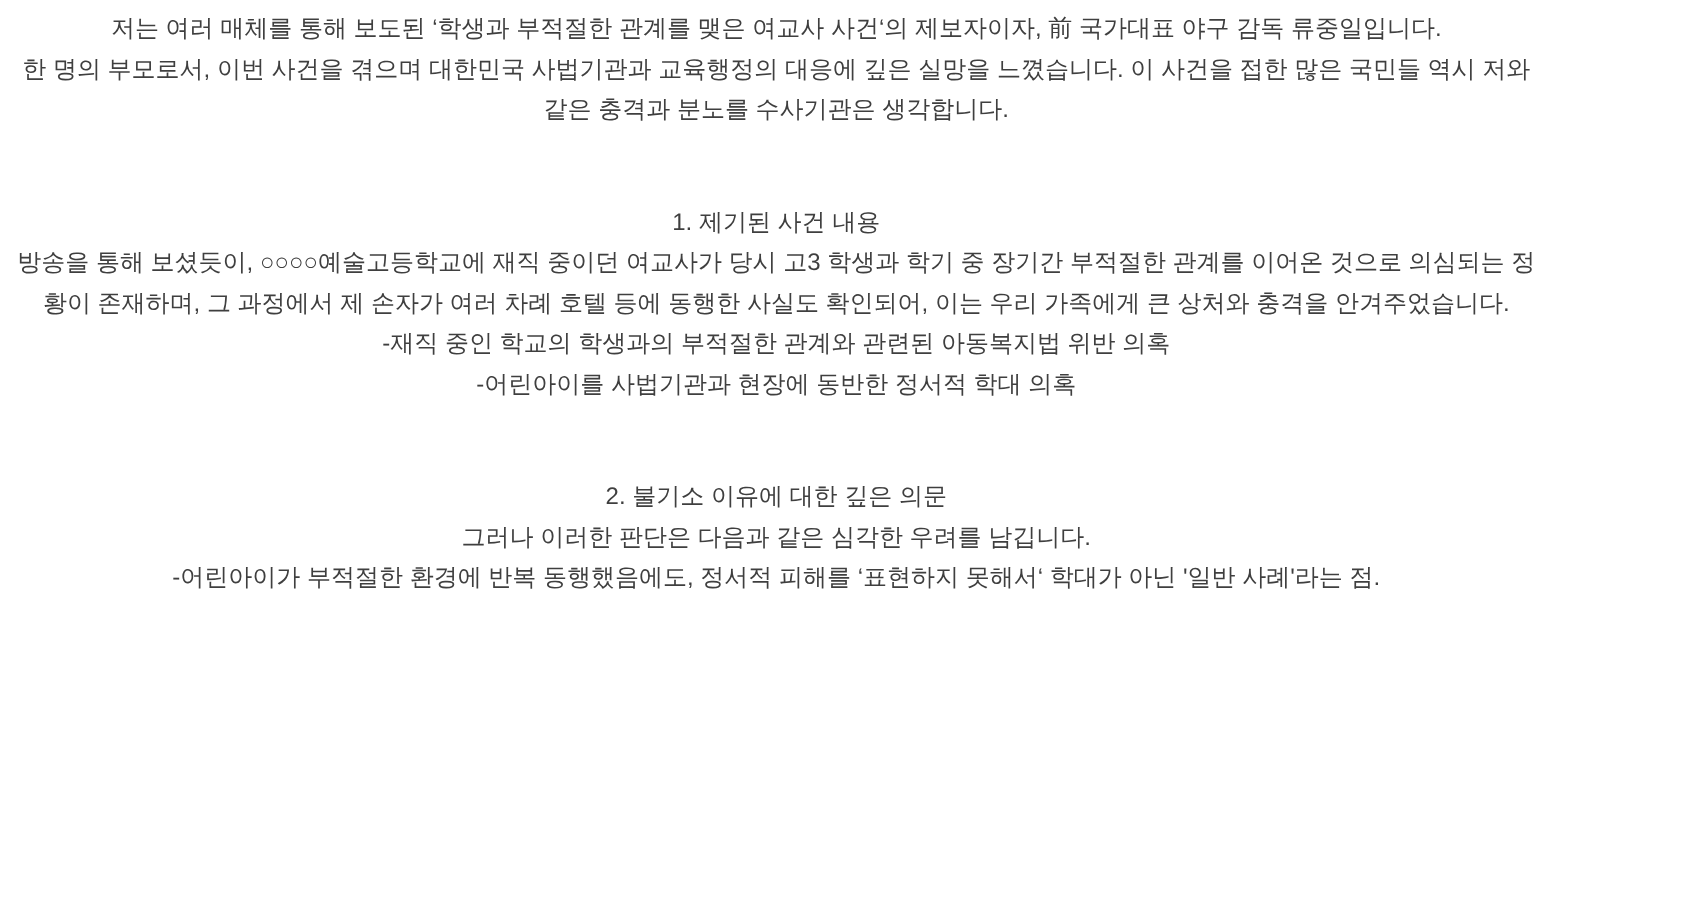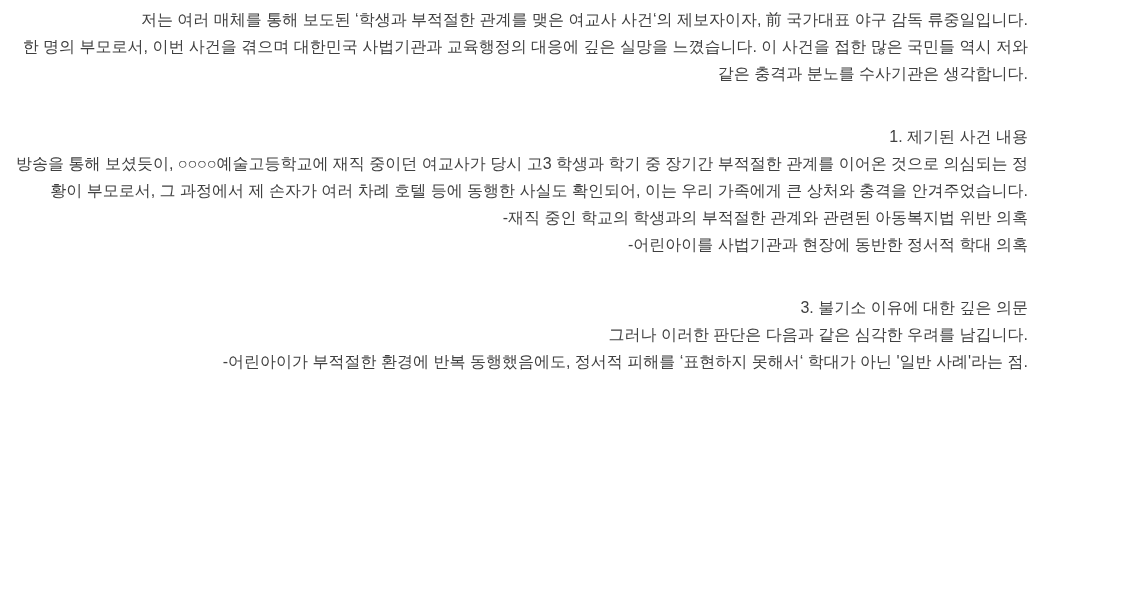--- a/index.html
+++ b/index.html
@@ -13,41 +13,41 @@
       background: #ffffff;
       font-family: "Liberation Sans", "DejaVu Sans", sans-serif;
     }
     .doc {
       box-sizing: border-box;
       width: 1036px;
       padding: 6px 8px 0 7px;
       color: #3f3f3f;
       font-size: 16px;
       line-height: 27px;
-      text-align: right;
+      text-align: center;
     }
     .doc p {
       margin: 0;
       
       word-break: normal;
       overflow-wrap: break-word;
     }
     .doc p.section-gap {
-      margin-top: 36px; 
+      margin-top: 48px; 
     }
   </style>
 </head>
 <body>
 
 <main class="doc">
   <p>저는 여러 매체를 통해 보도된 ‘학생과 부적절한 관계를 맺은 여교사 사건‘의 제보자이자, 前 국가대표 야구 감독 류중일입니다.</p>
   <p>한 명의 부모로서, 이번 사건을 겪으며 대한민국 사법기관과 교육행정의 대응에 깊은 실망을 느꼈습니다. 이 사건을 접한 많은 국민들 역시 저와 같은 충격과 분노를 수사기관은 생각합니다.</p>
 
   <p class="section-gap">1. 제기된 사건 내용</p>
-  <p>방송을 통해 보셨듯이, ○○○○예술고등학교에 재직 중이던 여교사가 당시 고3 학생과 학기 중 장기간 부적절한 관계를 이어온 것으로 의심되는 정황이 부모로서, 그 과정에서 제 손자가 여러 차례 호텔 등에 동행한 사실도 확인되어, 이는 우리 가족에게 큰 상처와 충격을 안겨주었습니다.</p>
+  <p>방송을 통해 보셨듯이, ○○○○예술고등학교에 재직 중이던 여교사가 당시 고3 학생과 학기 중 장기간 부적절한 관계를 이어온 것으로 의심되는 정황이 존재하며, 그 과정에서 제 손자가 여러 차례 호텔 등에 동행한 사실도 확인되어, 이는 우리 가족에게 큰 상처와 충격을 안겨주었습니다.</p>
 
   <p>-재직 중인 학교의 학생과의 부적절한 관계와 관련된 아동복지법 위반 의혹</p>
   <p>-어린아이를 사법기관과 현장에 동반한 정서적 학대 의혹</p>
 
-  <p class="section-gap">3. 불기소 이유에 대한 깊은 의문</p>
+  <p class="section-gap">2. 불기소 이유에 대한 깊은 의문</p>
   <p>그러나 이러한 판단은 다음과 같은 심각한 우려를 남깁니다.</p>
   <p>-어린아이가 부적절한 환경에 반복 동행했음에도, 정서적 피해를 ‘표현하지 못해서‘ 학대가 아닌 '일반 사례'라는 점.</p>
 </main>
 
 </body></html>

